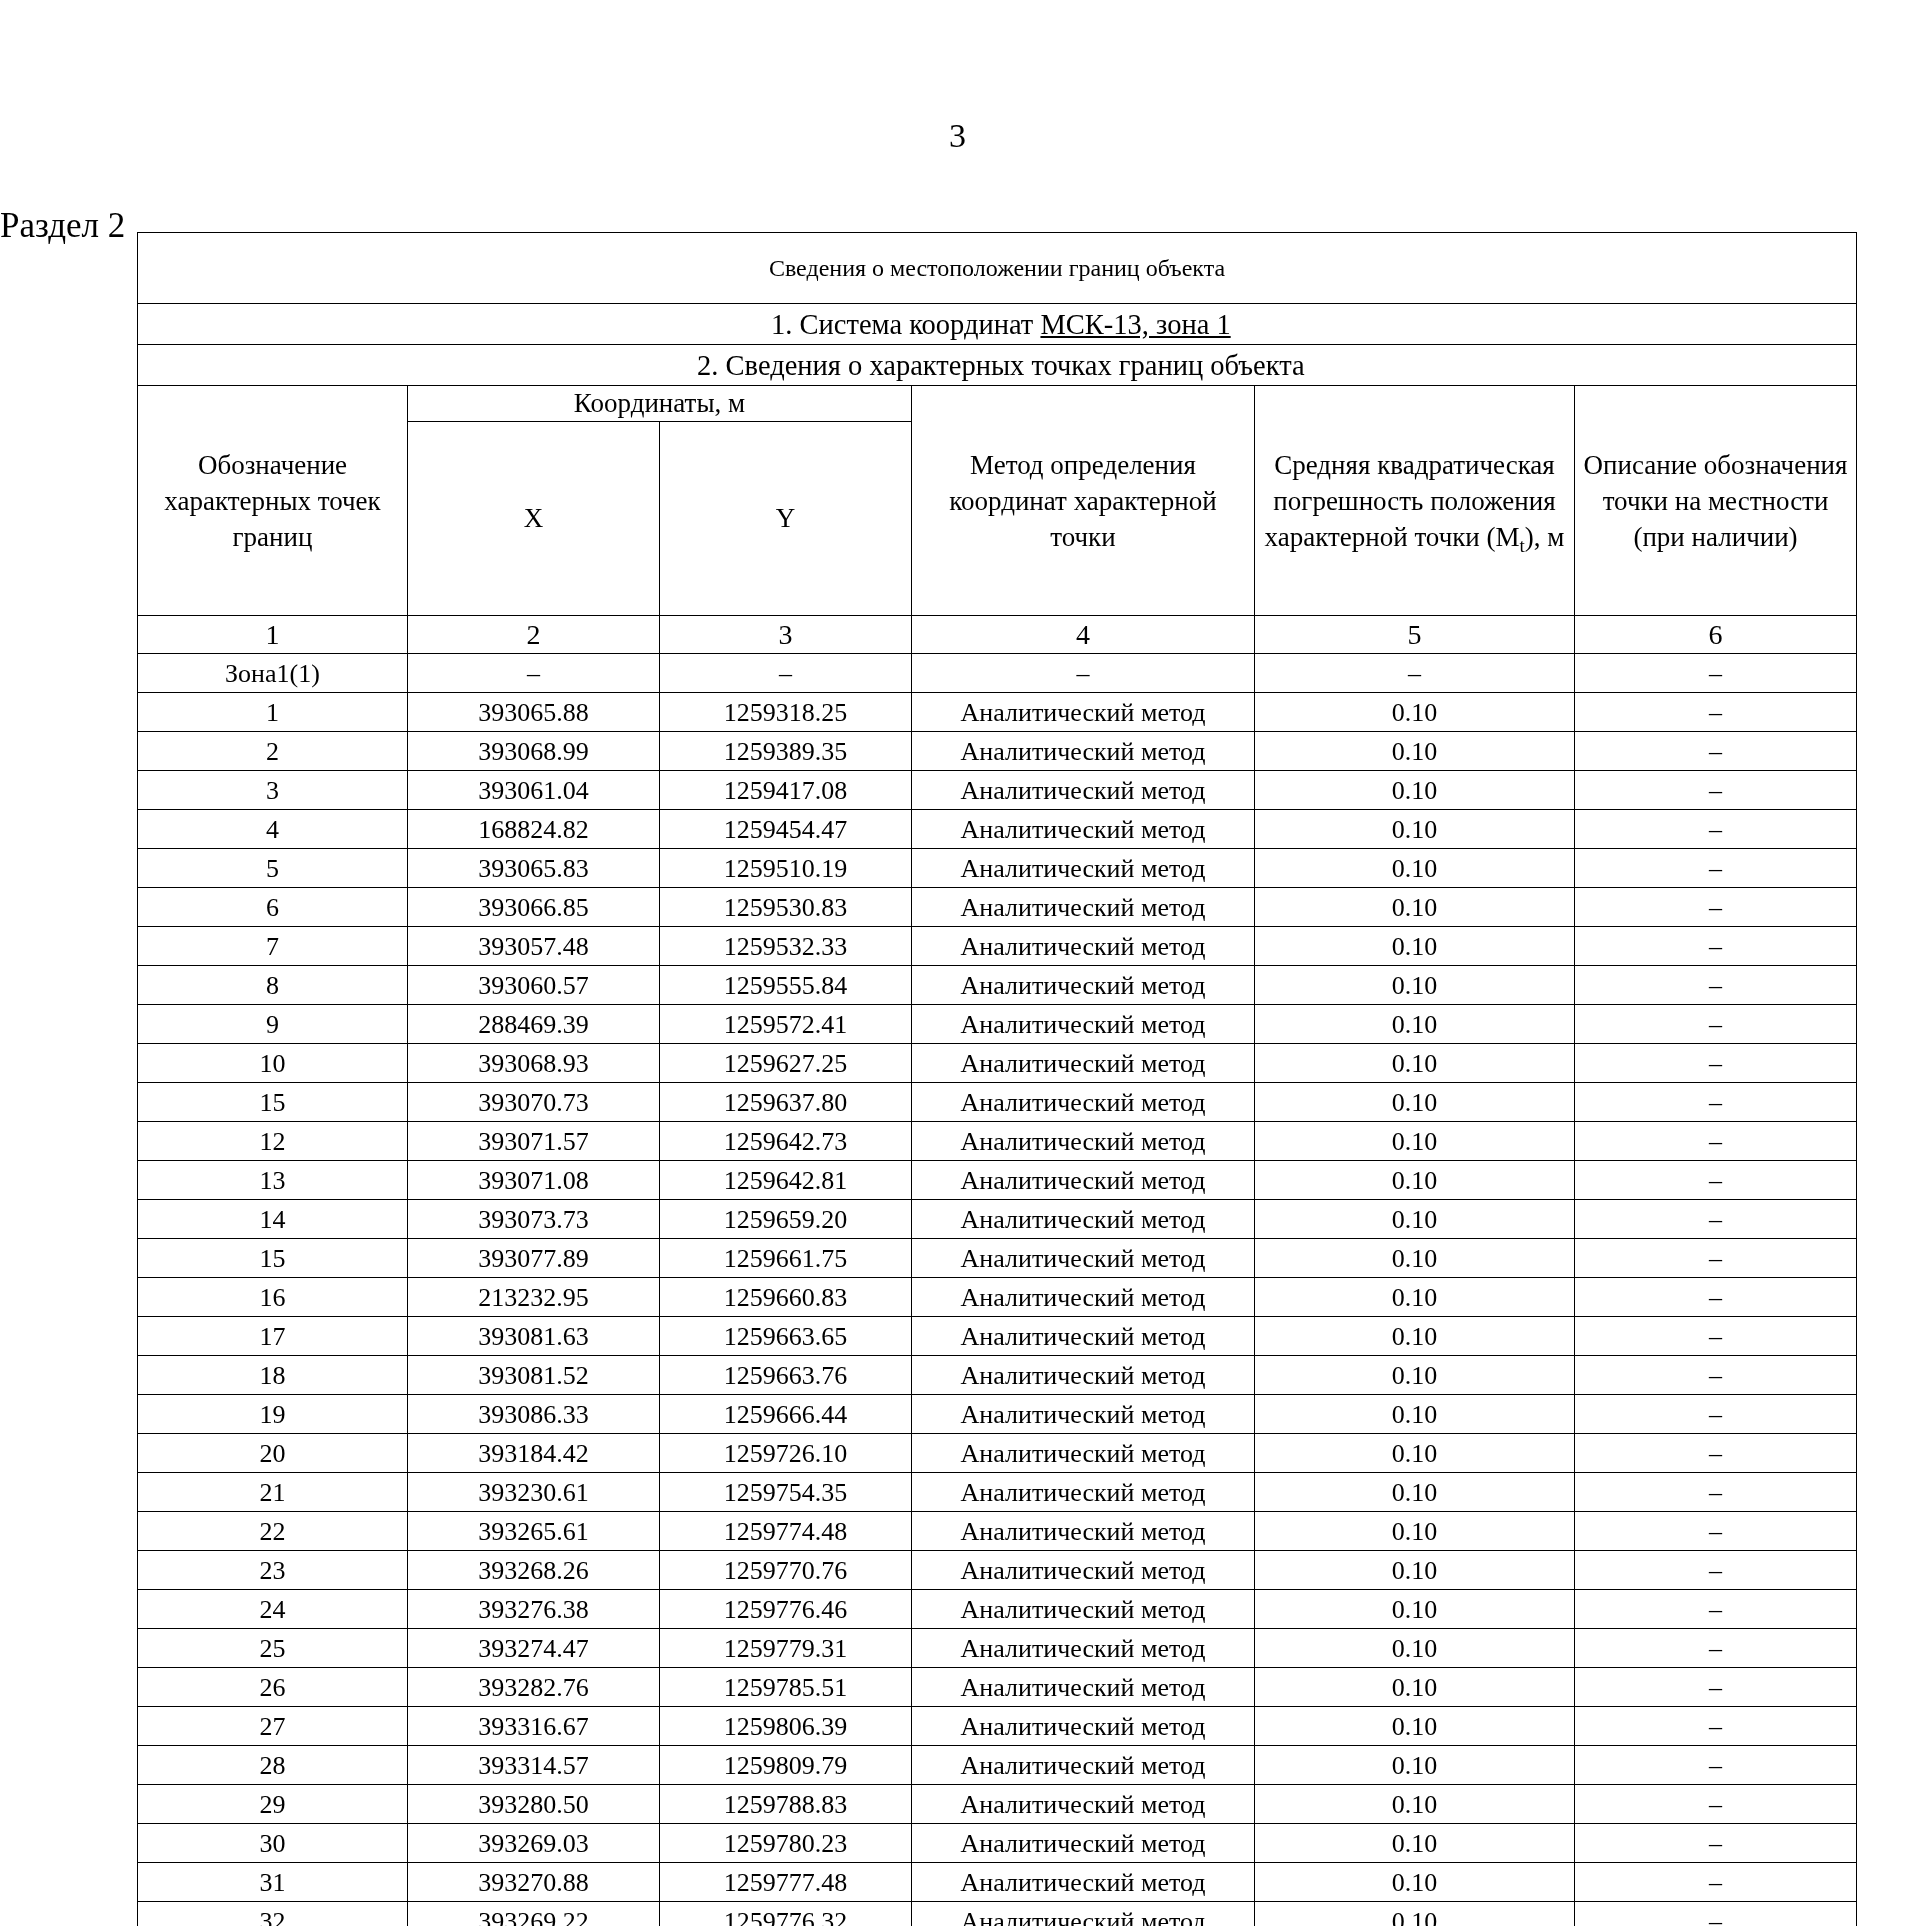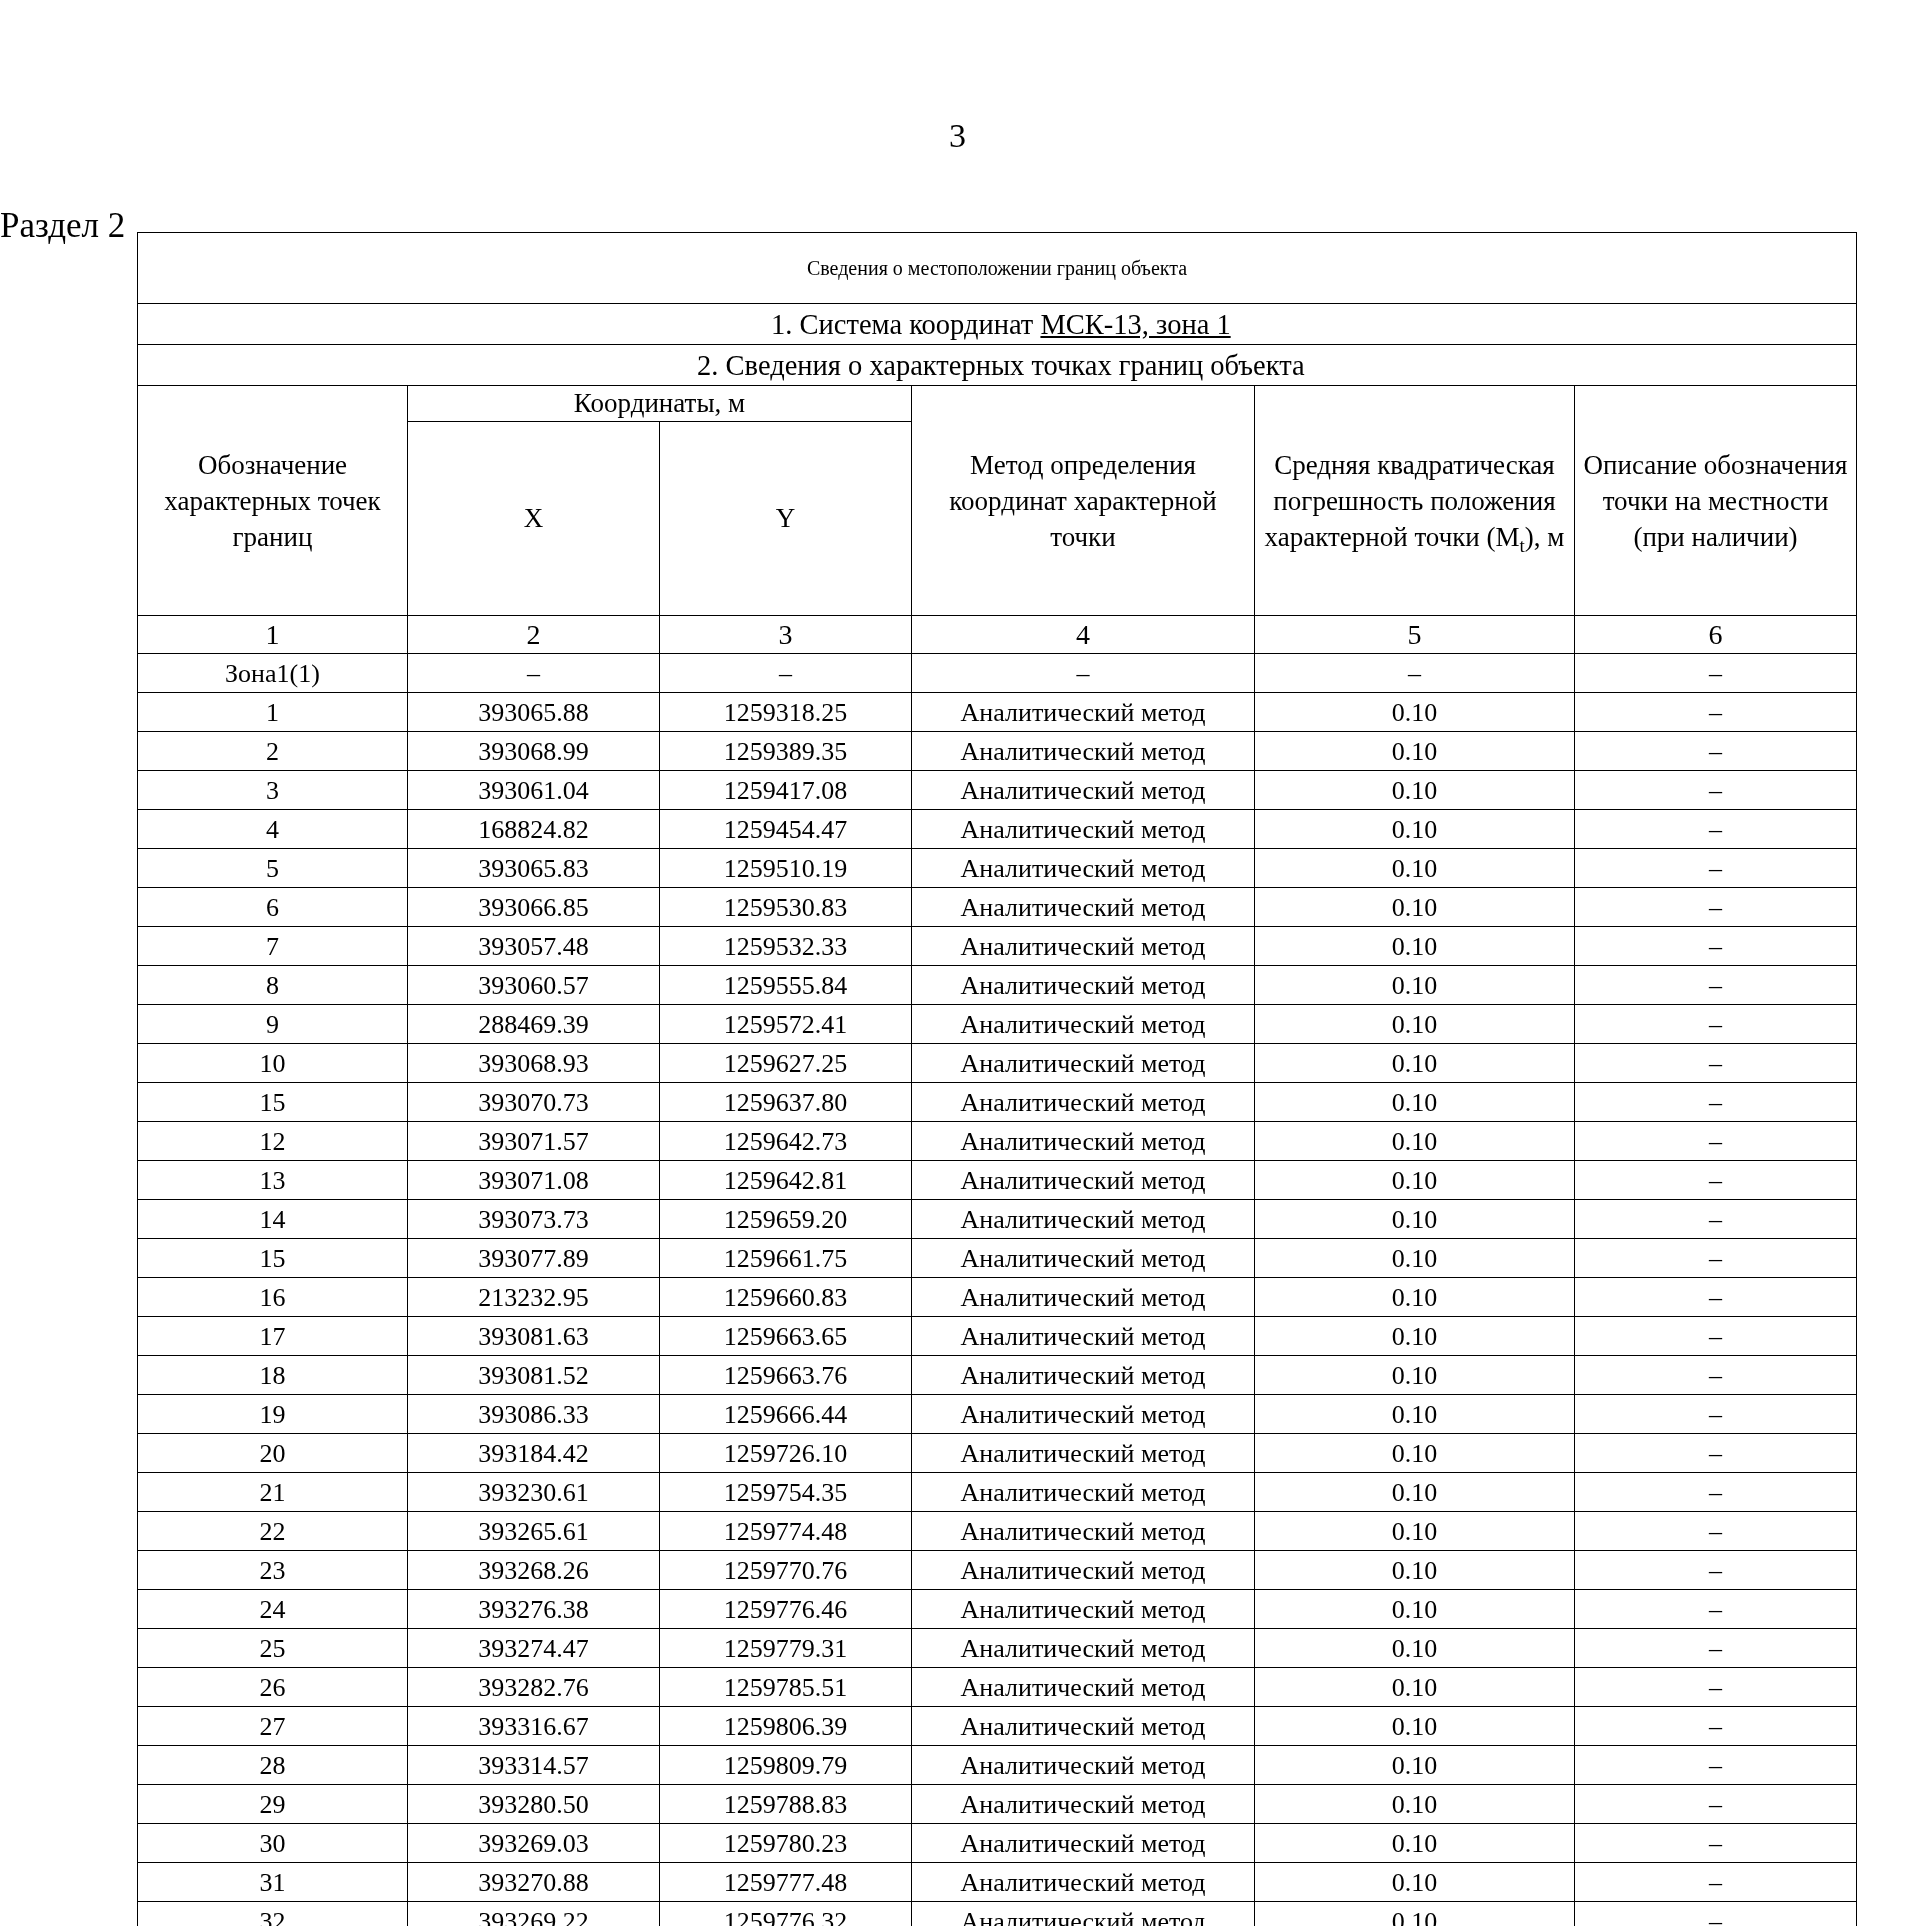--- a/index.html
+++ b/index.html
@@ -18,21 +18,21 @@
   table.main {
     position: absolute; left: 137px; top: 232px; width: 1719px;
     border-collapse: collapse; table-layout: fixed;
     font-size: 27px; line-height: 35px;
   }
   table.main td {
     border: 1.5px solid #000; padding: 0 3.9px; text-align: center; vertical-align: middle;
     overflow: hidden; white-space: nowrap;
   }
   td.left { text-align: left; padding-left: 11.6px !important; }
-  tr.title-row td { height: 70px; font-size: 20px; }
+  tr.title-row td { height: 70px; font-size: 24px; }
   tr.info-row td { height: 40px; font-size: 28.5px; }
   tr.head-1 td { height: 35px; white-space: normal; }
   tr.head-2 td { height: 193px; white-space: normal; }
   td.tall { line-height: 36px; white-space: normal !important; }
   tr.num-row td { height: 37px; font-size: 28px; }
   tr.data-row td { height: 38px; font-size: 26px; }
   .u { text-decoration: underline; }
   sub { font-size: 19px; line-height: 0; }
 </style>
 </head>

